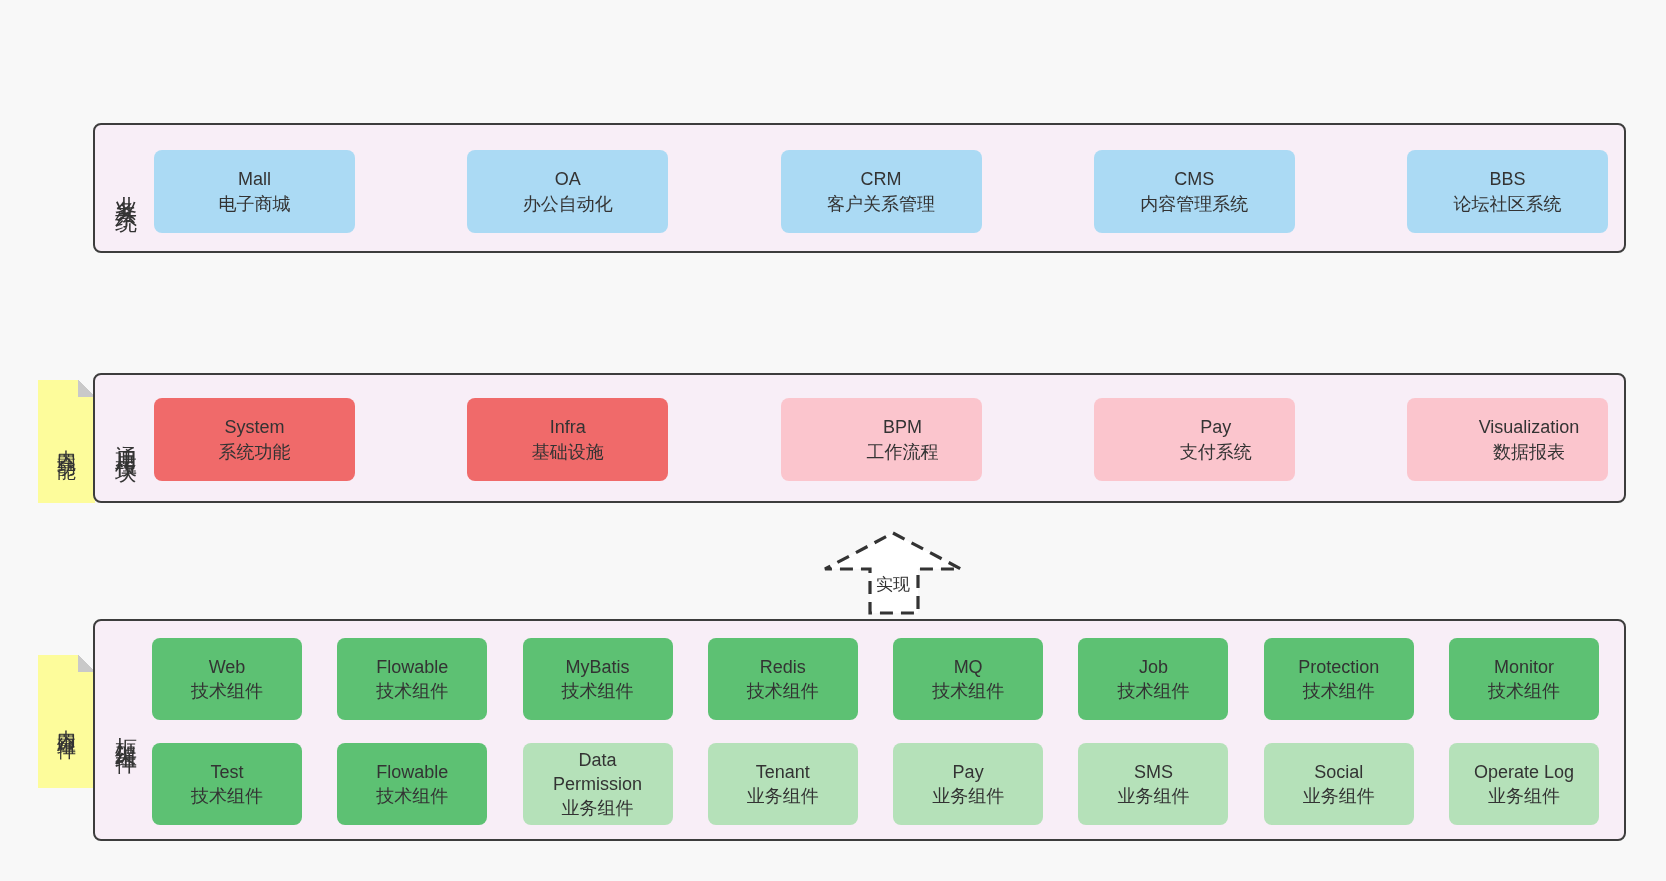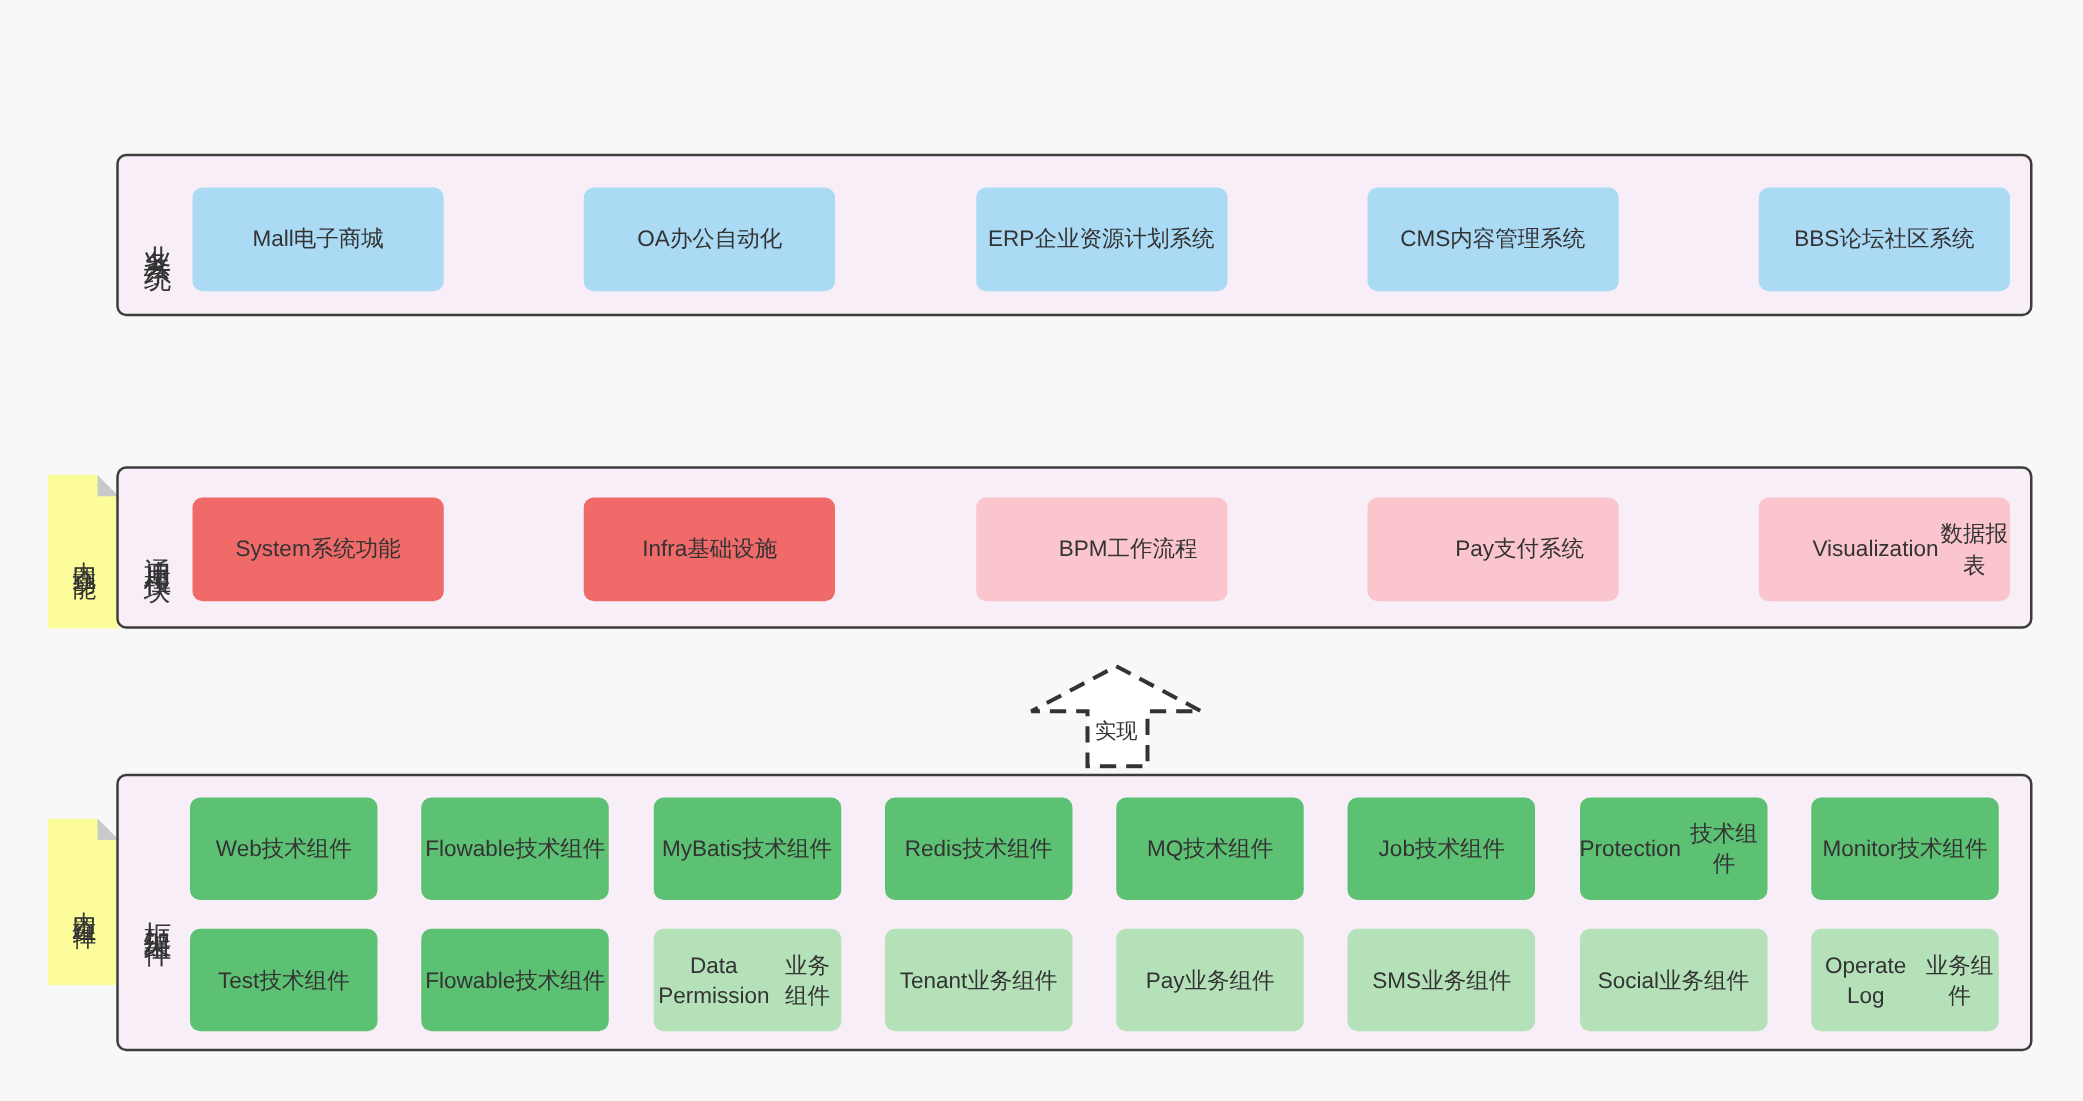--- a/index.html
+++ b/index.html
@@ -51,21 +51,21 @@
     position: absolute;
     display: flex;
     justify-content: space-between;
   }
   .cols6 { left: 59px; right: 16px; }
   .cols8 { left: 57px; right: 25px; justify-content: space-between; }
 
   
   .box {
     display: flex;
-    flex-direction: row;
+    flex-direction: column;
     align-items: center;
     justify-content: center;
     text-align: center;
     border-radius: 8px;
     font-size: 18px;
     line-height: 1.35;
     color: var(--text, #333);
   }
   .cols6 .box { width: 201px; height: 83px; }
   .cols8 .box { width: 150px; height: 82px; }
@@ -145,22 +145,22 @@
     <div class="row cols6" style="top:25px">
       <div class="box c-blue">
         <div class="bt">Mall</div>
         <div class="bs">电子商城</div>
       </div>
       <div class="box c-blue">
         <div class="bt">OA</div>
         <div class="bs">办公自动化</div>
       </div>
       <div class="box c-blue">
-        <div class="bt">ERP</div>
-        <div class="bs">企业资源计划系统</div>
+        <div class="bt">CRM</div>
+        <div class="bs">客户关系管理</div>
       </div>
       <div class="box c-blue">
         <div class="bt">CMS</div>
         <div class="bs">内容管理系统</div>
       </div>
       <div class="box c-blue">
         <div class="bt">BBS</div>
         <div class="bs">论坛社区系统</div>
       </div>
     </div>

